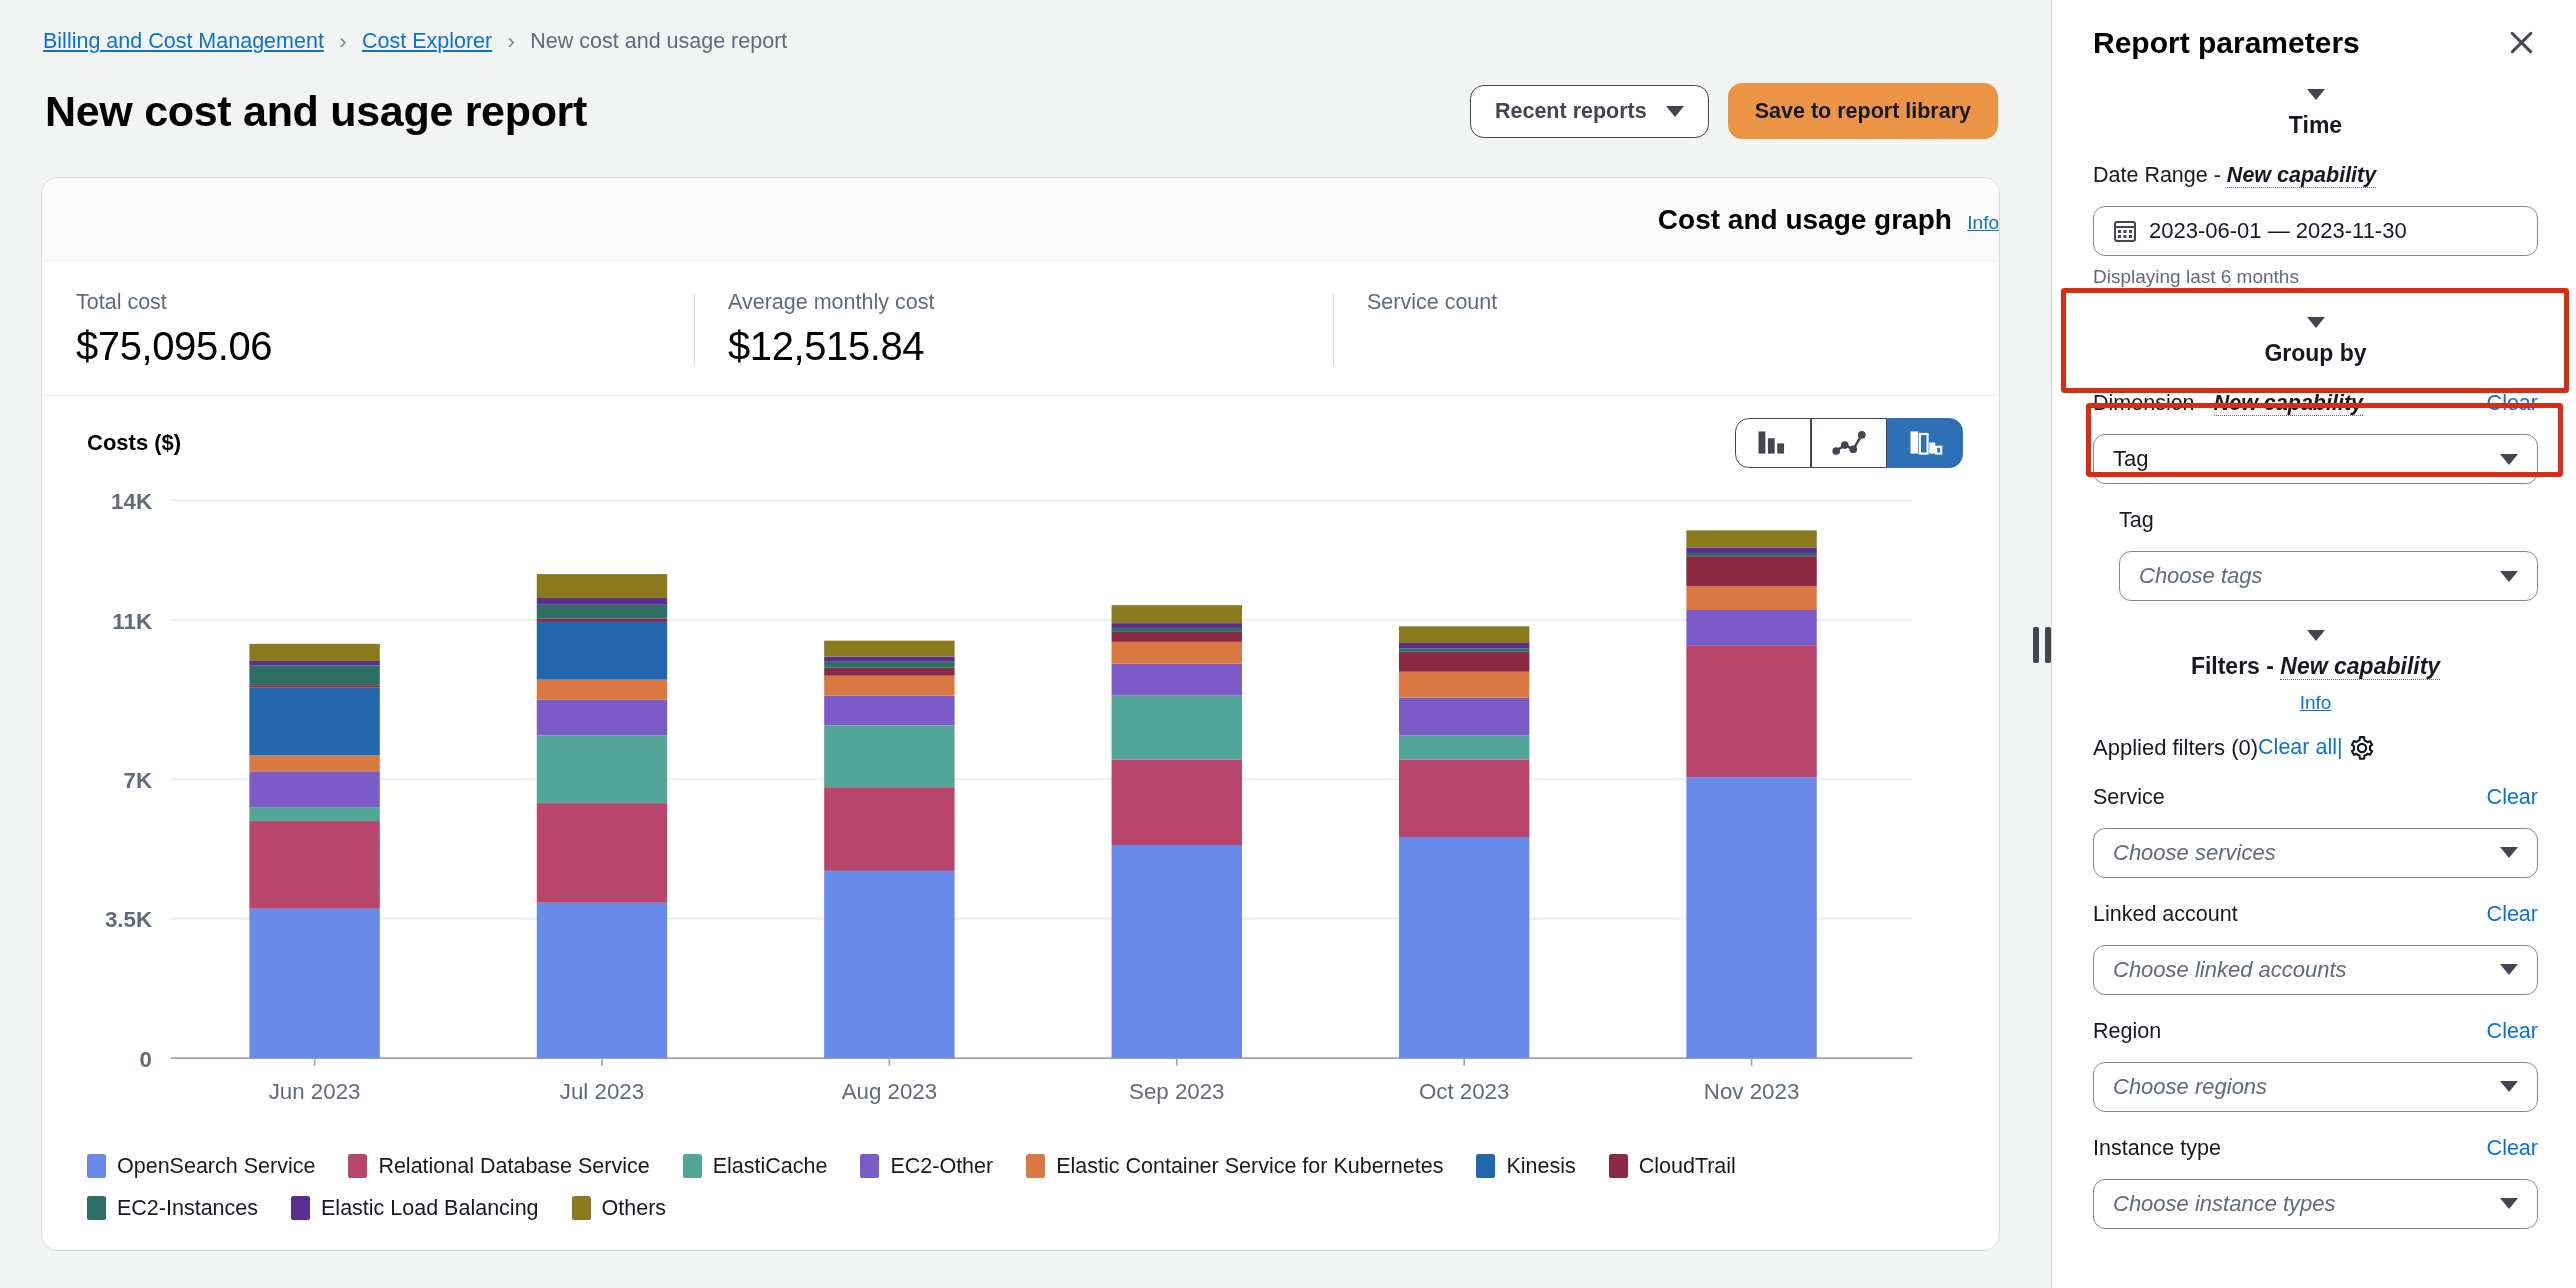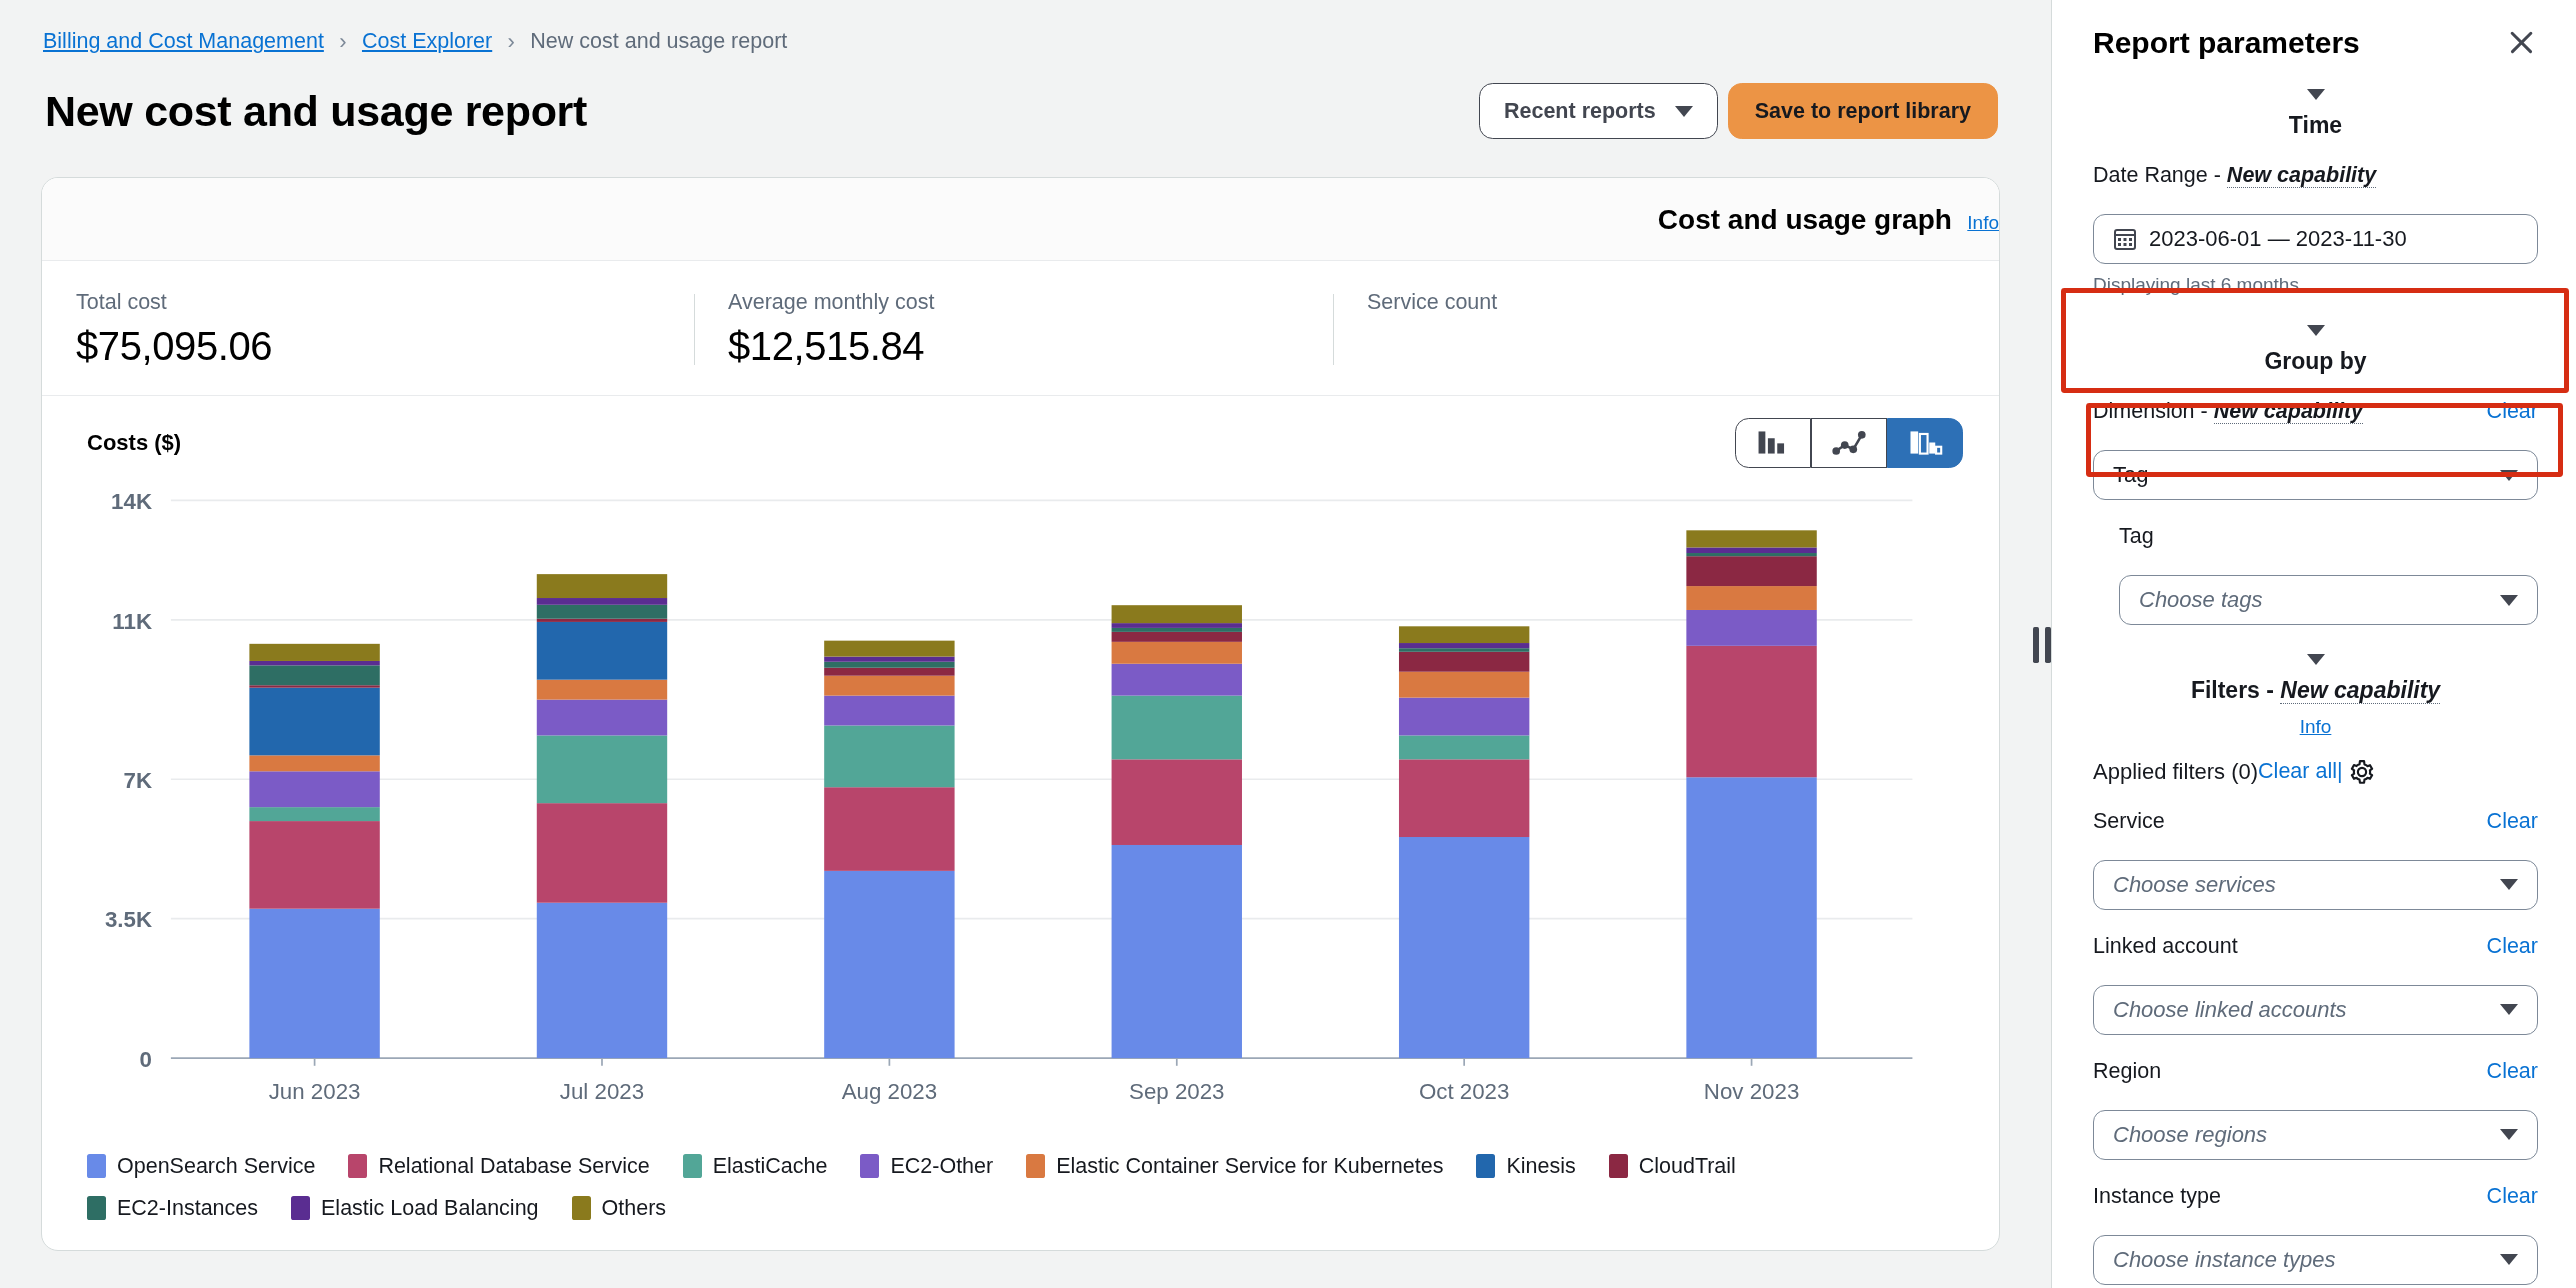--- a/index.html
+++ b/index.html
@@ -31,21 +31,21 @@
   .crumb-link { color: #0972d3; text-decoration: underline; cursor: pointer; white-space: nowrap; }
   .crumb-current { color: #5f6b7a; white-space: nowrap; }
   .crumb-sep { color: #7d8998; font-size: 22px; line-height: 1; padding: 0 3.4px; }
 
   
   .page-header {
     display: flex; align-items: center; justify-content: space-between;
     padding: 29px 53px 0 45px;
   }
   .page-title { font-size: 43px; font-weight: 700; letter-spacing: -0.3px; color: #000; }
-  .header-actions { display: flex; gap: 10px; }
+  .header-actions { display: flex; align-items: center; gap: 19px; }
   .btn {
     font-family: "Liberation Sans", sans-serif;
     font-size: 21.5px; font-weight: 700;
     border-radius: 13.7px; cursor: pointer;
     display: inline-flex; align-items: center; gap: 19px;
     white-space: nowrap;
   }
   .btn-normal {
     background: #fff; color: #424650;
     border: 1.7px solid #424650;
@@ -191,21 +191,21 @@
   .section-title { font-size: 23px; font-weight: 700; color: #16191f; }
   .section-title .nc { font-weight: 700; font-style: italic; border-bottom: 1.7px dotted #5f6b7a; }
 
   .field { margin-top: 24px; }
   .field-label-row { display: flex; align-items: baseline; justify-content: space-between; }
   .field-label { font-size: 21.5px; color: #16191f; }
   .field-label .nc { font-style: italic; font-weight: 600; border-bottom: 1.7px dotted #5f6b7a; }
   .clear-link { font-size: 21.5px; color: #0972d3; cursor: pointer; }
 
   .control {
-    margin-top: 26px;
+    margin-top: 18px;
     height: 50px;
     border: 1.7px solid #7d8998;
     border-radius: 12px;
     background: #fff;
     display: flex; align-items: center;
     padding: 0 15.4px 0 19px;
     cursor: pointer;
     gap: 12px;
   }
   .control-value { font-size: 22px; color: #16191f; flex: 1; }

